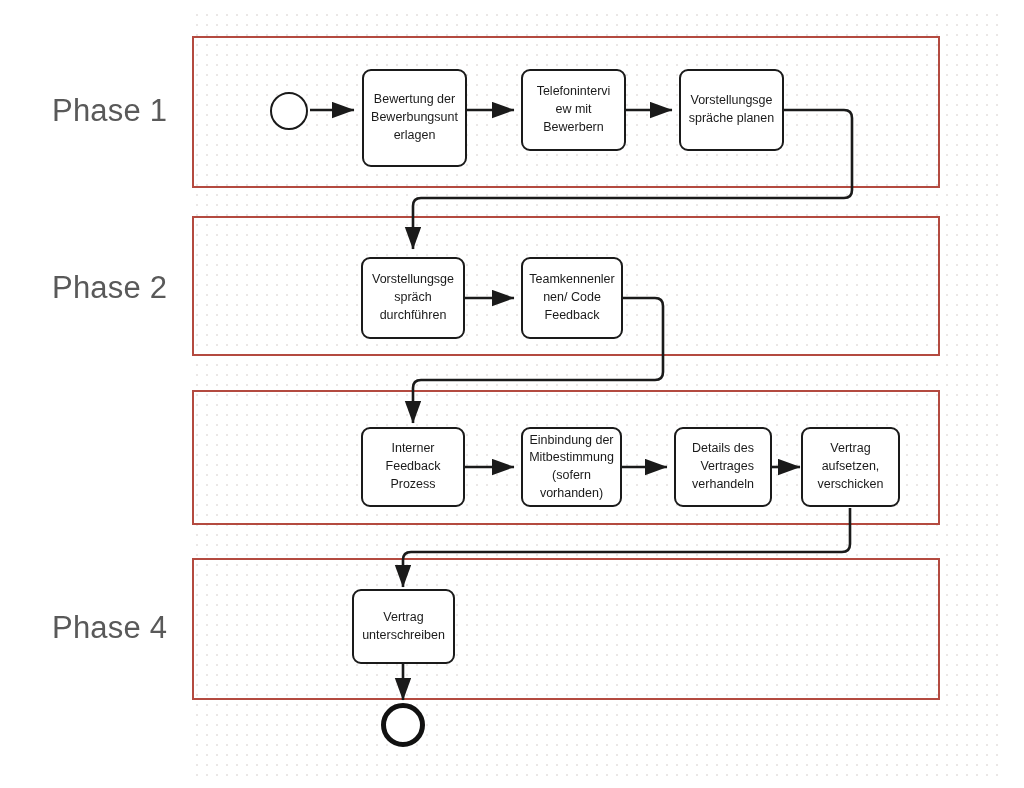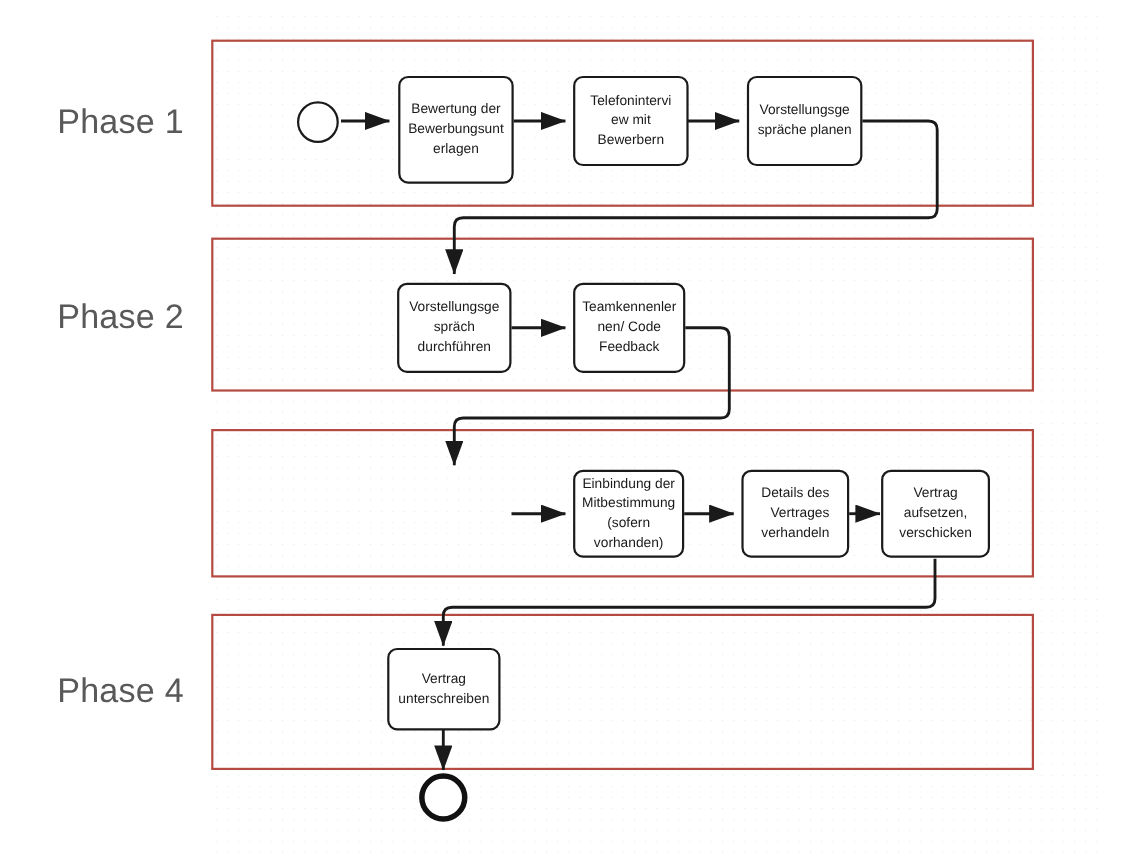--- a/index.html
+++ b/index.html
@@ -163,20 +163,27 @@
   </div>
 
   <div class="task-box" style="left:521px; top:257px; width:102px; height:82px;">
     <span>
       <span>Teamkennenler</span><br>
       <span>nen/ Code</span><br>
       <span>Feedback</span>
     </span>
   </div>
 
+  <div class="task-box" style="left:361px; top:427px; width:104px; height:80px;">
+    <span>
+      <span>Interner</span><br>
+      <span>Feedback</span><br>
+      <span>Prozess</span>
+    </span>
+  </div>
 
   <div class="task-box" style="left:521px; top:427px; width:101px; height:80px;justify-content:center;">
     <span>
       <span>Einbindung der</span><br>
       <span>Mitbestimmung</span><br>
       <span>(sofern</span><br>
       <span>vorhanden)</span>
     </span>
   </div>
 

